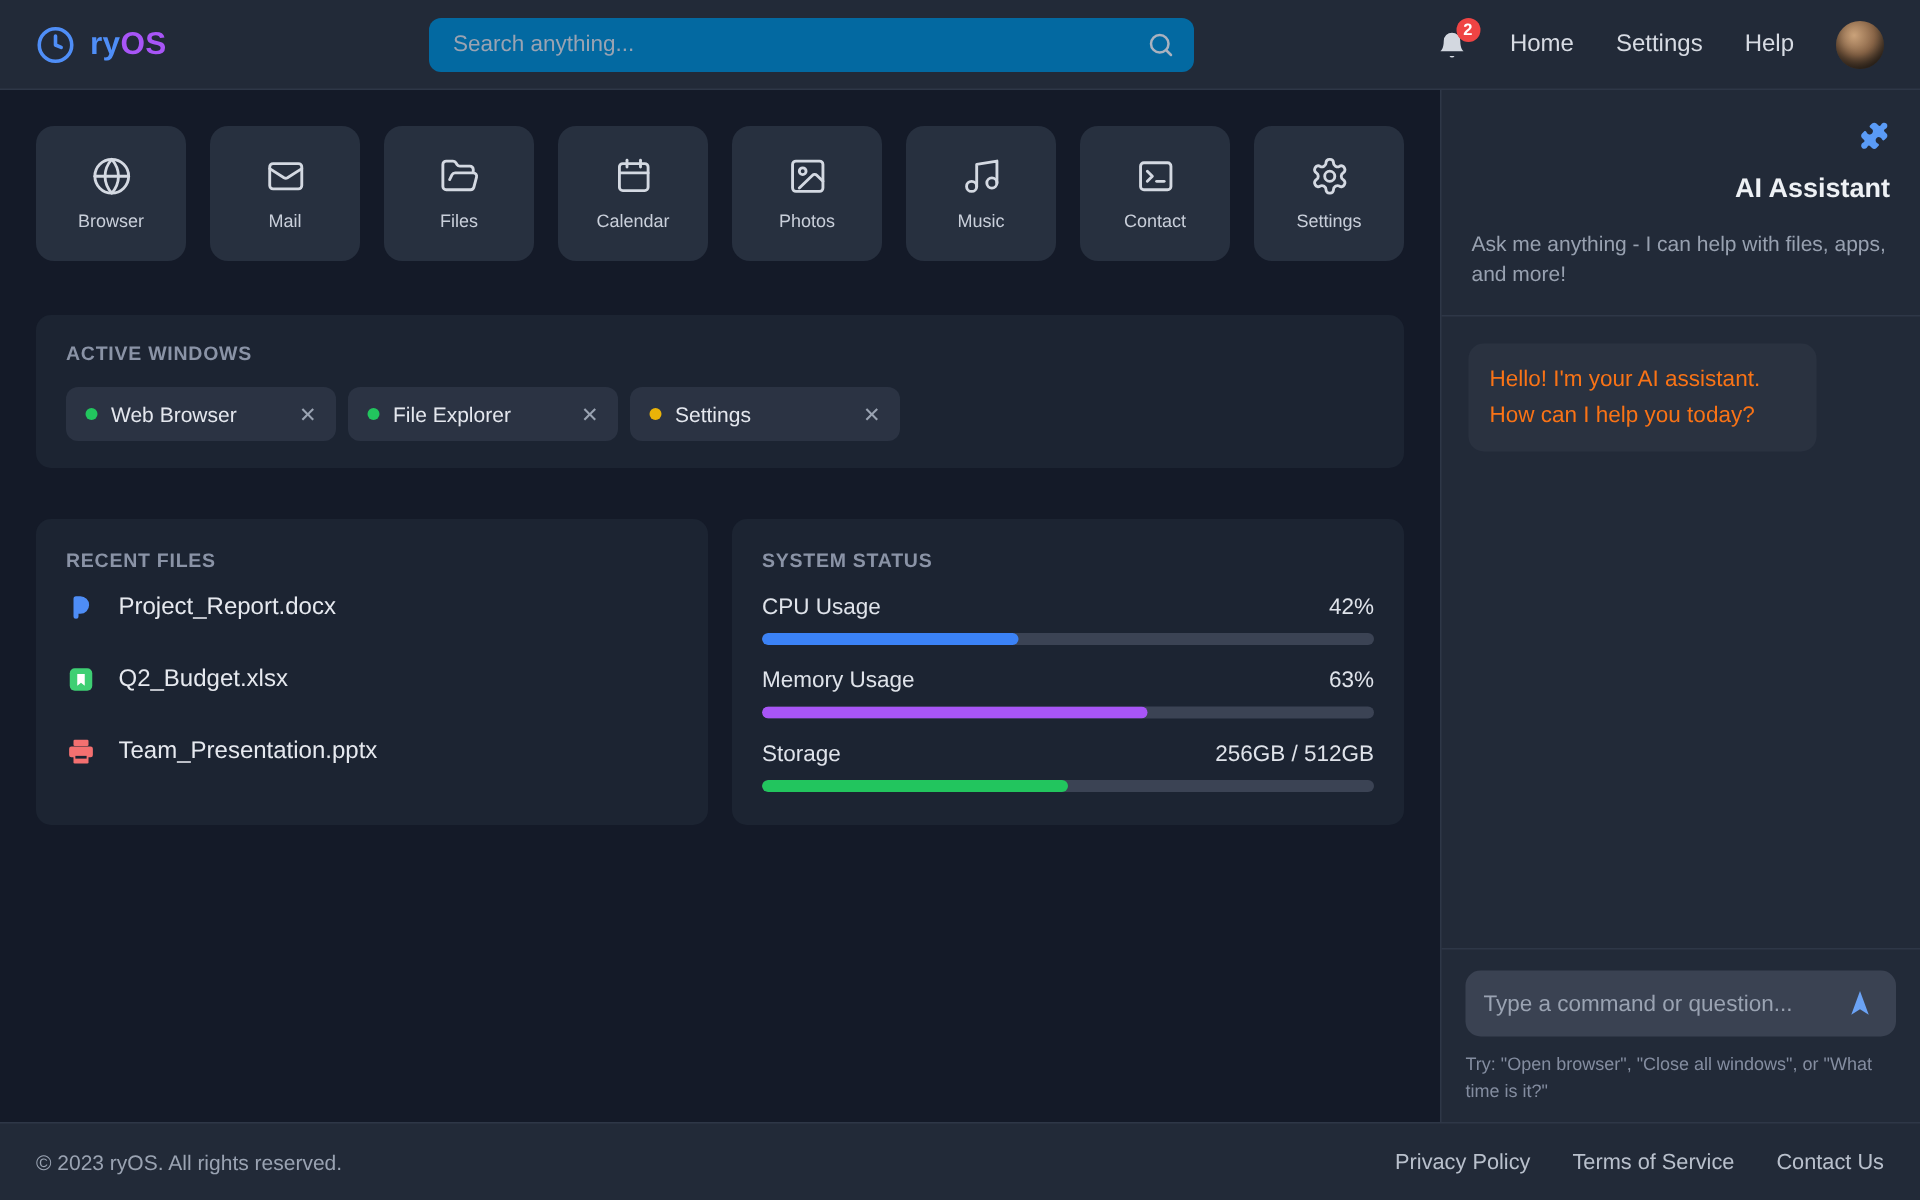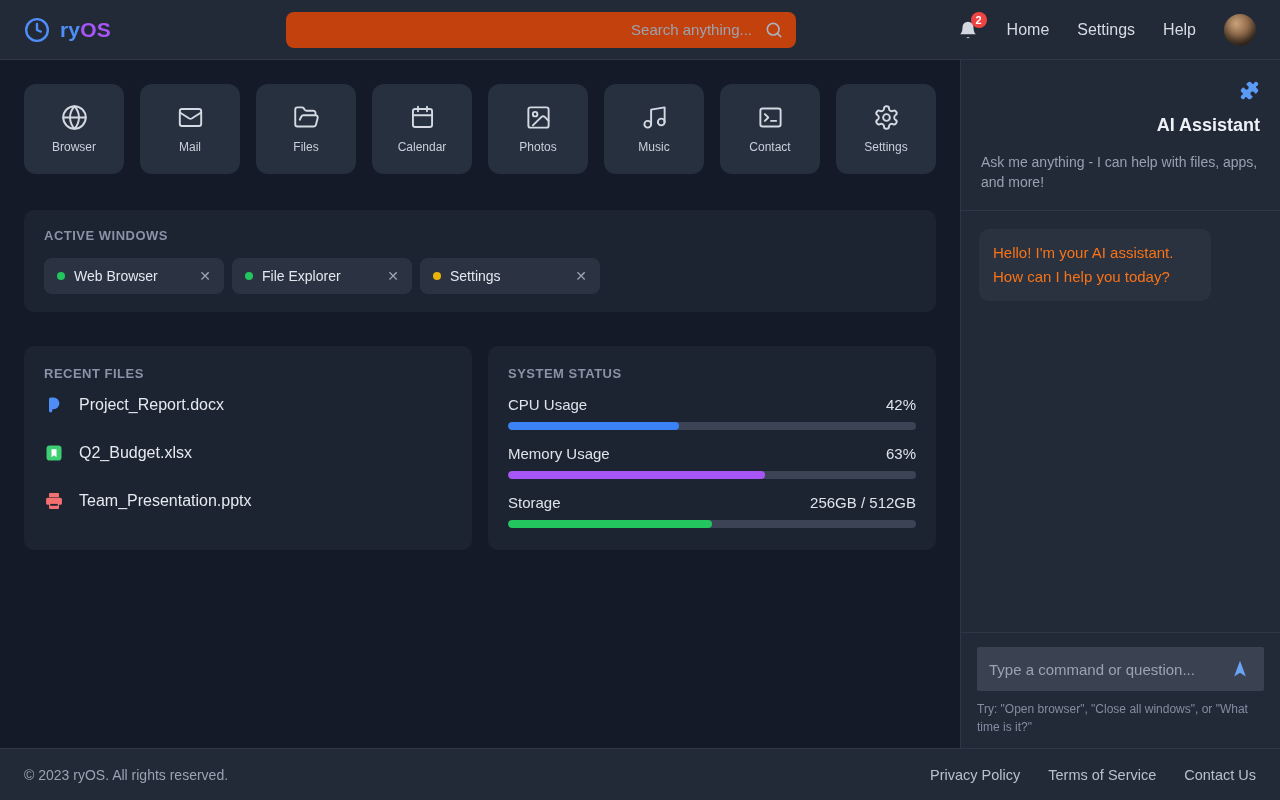--- a/index.html
+++ b/index.html
@@ -12,22 +12,22 @@
   body{background:var(--bg);color:var(--text);display:flex;flex-direction:column;}
   svg{display:block;}
 
   
   .navbar{height:60px;flex:none;display:flex;align-items:center;padding:0 24px;
           background:var(--panel);border-bottom:1px solid var(--border);}
   .nav-left{display:flex;align-items:center;gap:10px;width:262px;flex:none;cursor:pointer;}
   .logo-text{font-size:21px;font-weight:700;letter-spacing:.2px;}
   .logo-ry{color:#4f8ef7;} .logo-os{color:#a855f7;}
   .searchbar{position:relative;width:510px;height:36px;flex:none;}
-  .searchbar input{width:100%;height:100%;background:#c2410c;border:none;border-radius:8px;
-      color:#dfe3ea;font-size:15px;padding:0 44px 0 16px;outline:none;text-align:right;}
+  .searchbar input{width:100%;height:100%;background:#0369a1;border:none;border-radius:8px;
+      color:#dfe3ea;font-size:15px;padding:0 44px 0 16px;outline:none;}
   .searchbar input::placeholder{color:#9aa3b2;}
   .search-ic{position:absolute;right:12px;top:8px;color:#aab2bf;}
   .nav-right{margin-left:auto;display:flex;align-items:center;gap:28px;}
   .bell-wrap{position:relative;cursor:pointer;color:#d3d8e0;}
   .badge{position:absolute;top:-7px;right:-8px;min-width:16px;height:16px;border-radius:8px;
       background:#ef4444;color:#fff;font-size:11px;font-weight:700;display:flex;
       align-items:center;justify-content:center;padding:0 4px;}
   .nav-link{font-size:16px;color:#d7dbe3;cursor:pointer;}
   .avatar{width:32px;height:32px;border-radius:50%;cursor:pointer;
       background:radial-gradient(circle at 38% 30%,#caa27a 0%,#8a6648 45%,#4a3a2c 75%,#27211c 100%);
@@ -73,21 +73,21 @@
   aside{width:320px;flex:none;background:var(--panel);border-left:1px solid var(--border);
       display:flex;flex-direction:column;}
   .ai-head{padding:20px 20px 17px;border-bottom:1px solid var(--border);}
   .ai-title-row{display:flex;align-items:flex-end;gap:14px;flex-direction:column;}
   .ai-title{font-size:18px;font-weight:600;color:#eef1f5;}
   .ai-sub{margin-top:16px;font-size:14px;color:#98a1b0;line-height:1.45;}
   .chat{flex:1;padding:18px;overflow:hidden;}
   .bubble{background:#2a3240;border-radius:10px;padding:12px 14px;max-width:232px;
       font-size:15px;line-height:1.6;color:#f97316;}
   .ai-input-sec{border-top:1px solid var(--border);padding:14px 16px 12px;}
-  .cmd{height:44px;background:var(--inputbg);border-radius:2px;display:flex;align-items:center;padding:0 12px;justify-content:center;}
+  .cmd{height:44px;background:var(--inputbg);border-radius:10px;display:flex;align-items:center;padding:0 12px;justify-content:center;}
   .cmd input{flex:1;background:transparent;border:none;outline:none;font-size:15px;color:#dfe3ea;}
   .cmd input::placeholder{color:#9aa3b2;}
   .send-btn{background:none;border:none;cursor:pointer;color:#6ba3f5;padding:2px;}
   .hint{margin-top:10px;font-size:12px;color:#848da0;line-height:1.45;}
 
   
   footer{height:52px;flex:none;background:var(--panel);border-top:1px solid var(--border);
       display:flex;align-items:center;justify-content:space-between;padding:0 24px;}
   .copyright{font-size:14px;color:#9aa3b2;}
   .foot-links{display:flex;gap:28px;}

